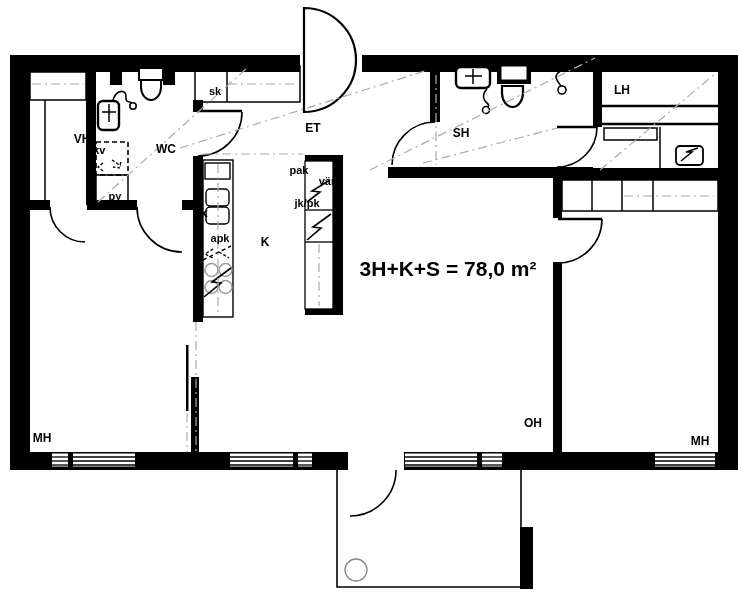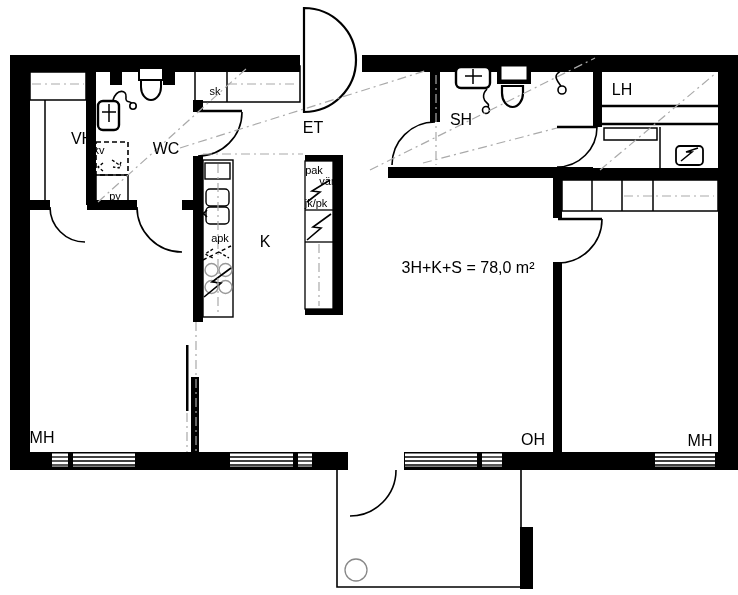--- a/index.html
+++ b/index.html
@@ -1,23 +1,23 @@
 <!DOCTYPE html>
 <html><head>
 <meta charset="utf-8">
 <style>
   html,body{margin:0;padding:0;background:#ffffff;}
   .plan{position:relative;width:738px;height:595px;background:#fff;overflow:hidden;
         font-family:"Liberation Sans", sans-serif;}
   .plan svg{position:absolute;left:0;top:0;}
-  .lbl{position:absolute;transform:translate(-50%,-50%);color:#000;font-weight:normal;
+  .lbl{position:absolute;transform:translate(-50%,-50%);color:#000;font-weight:bold;
        white-space:nowrap;line-height:1;}
-  .room-label{font-size:16px;}
+  .room-label{font-size:12px;}
   .small-label{font-size:11px;}
-  .area-label{font-size:16px;margin-left:20px;}
+  .area-label{font-size:21px;}
 </style>
 </head>
 <body>
 
 <div class="plan">
 
   <svg width="738" height="595" viewBox="0 0 738 595">
 
     <g fill="#000">
       <rect x="10" y="55" width="290" height="17"></rect>
@@ -192,30 +192,30 @@
     <g fill="none" stroke="#000">
       <path d="M337,470 V587 H521 V470" stroke-width="1.6"></path>
       <rect x="520" y="527" width="13" height="62" fill="#000" stroke="none"></rect>
       <circle cx="356" cy="570" r="11" stroke="#888" stroke-width="1.3"></circle>
     </g>
   </svg>
 
   <div class="lbl room-label" style="left:82px;top:139px">VH</div>
   <div class="lbl room-label" style="left:166px;top:149px">WC</div>
   <div class="lbl room-label" style="left:313px;top:128px">ET</div>
-  <div class="lbl room-label" style="left:461px;top:120px">SH</div>
+  <div class="lbl room-label" style="left:461px;top:133px">SH</div>
   <div class="lbl room-label" style="left:622px;top:90px">LH</div>
   <div class="lbl room-label" style="left:265px;top:242px">K</div>
   <div class="lbl room-label" style="left:42px;top:438px">MH</div>
-  <div class="lbl room-label" style="left:533px;top:440px">OH</div>
+  <div class="lbl room-label" style="left:533px;top:423px">OH</div>
   <div class="lbl room-label" style="left:700px;top:441px">MH</div>
 
   <div class="lbl area-label" style="left:448px;top:268px">3H+K+S = 78,0 m²</div>
 
   <div class="lbl small-label" style="left:215px;top:91px">sk</div>
   <div class="lbl small-label" style="left:96px;top:150px">pkv</div>
   <div class="lbl small-label" style="left:115px;top:196px">py</div>
   <div class="lbl small-label" style="left:220px;top:238px">apk</div>
-  <div class="lbl small-label" style="left:314px;top:170px">pak</div>
+  <div class="lbl small-label" style="left:299px;top:170px">pak</div>
   <div class="lbl small-label" style="left:327px;top:181px">vär</div>
-  <div class="lbl small-label" style="left:316px;top:203px">jk/pk</div>
+  <div class="lbl small-label" style="left:307px;top:203px">jk/pk</div>
 
 </div>
 
 </body></html>

